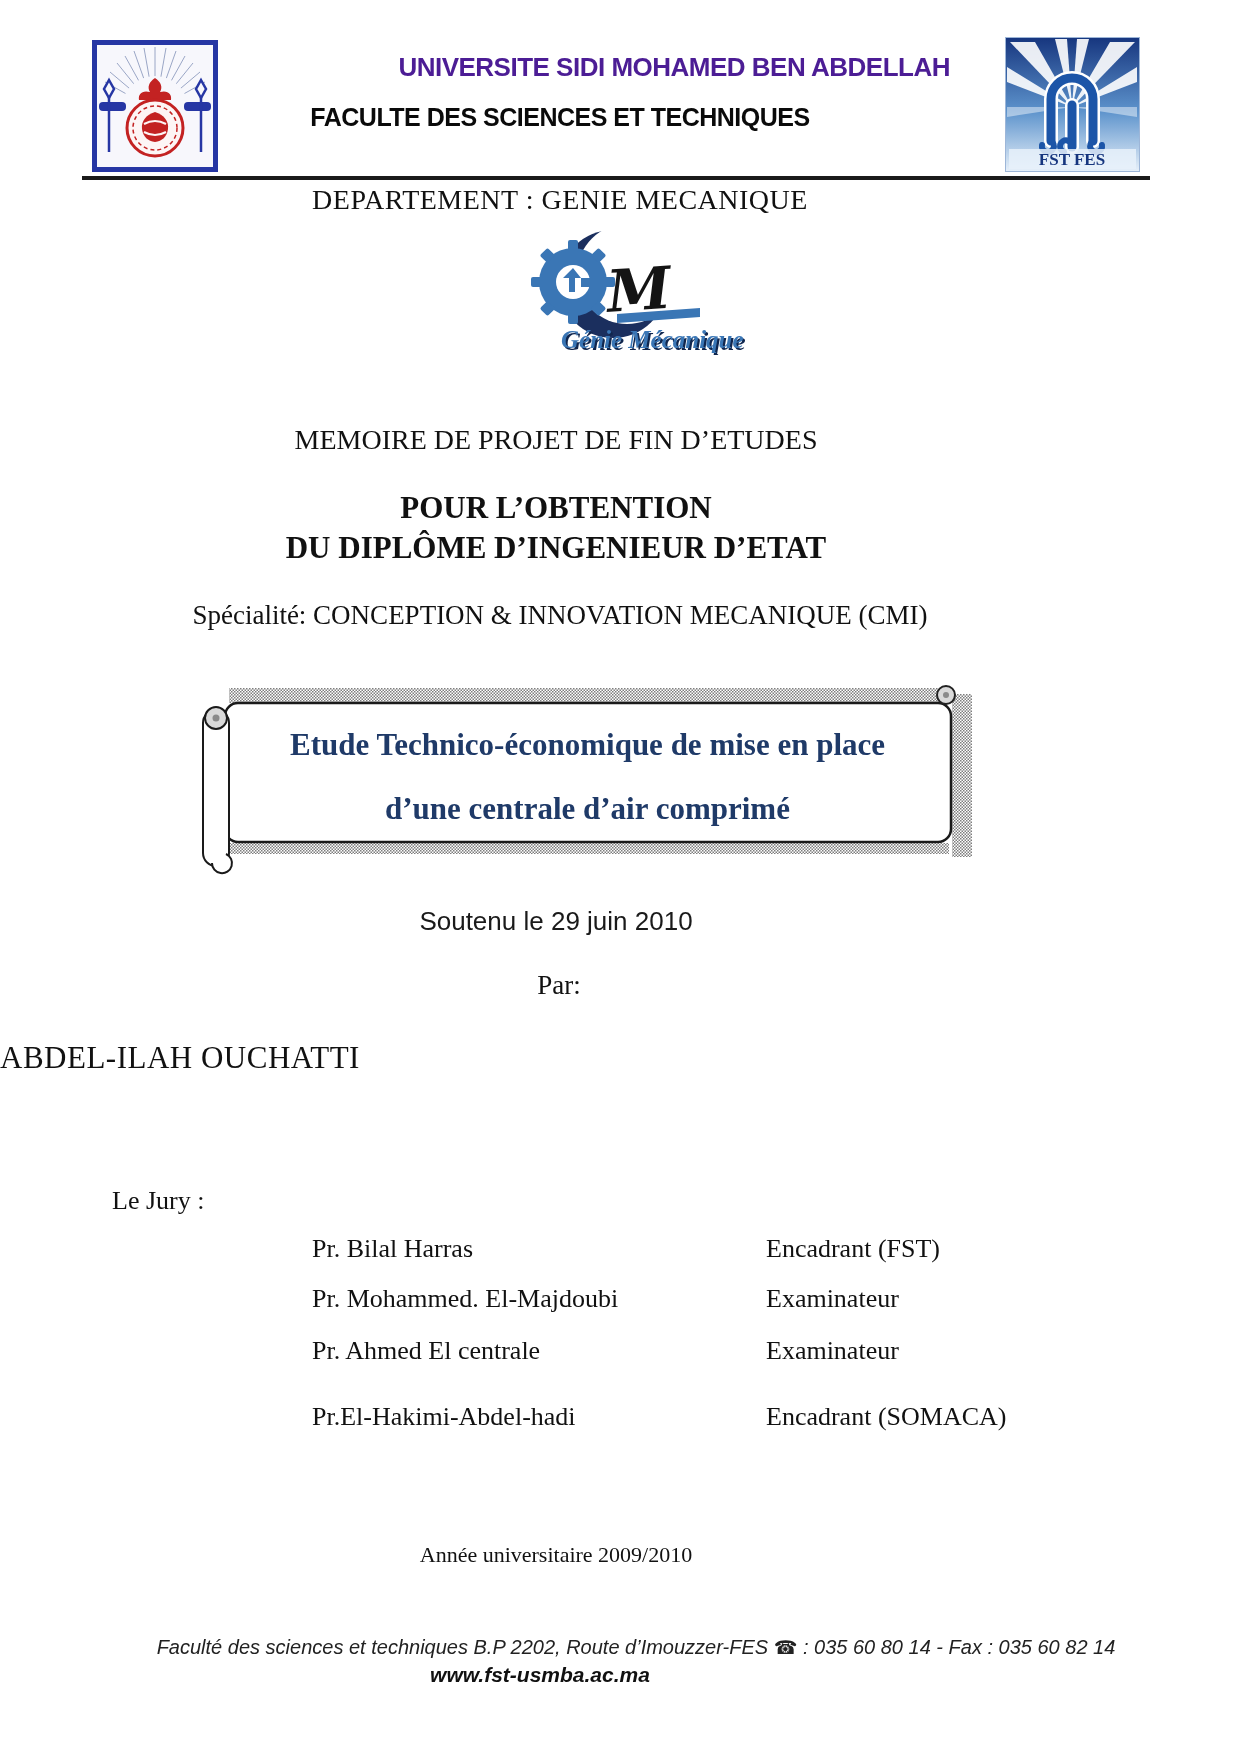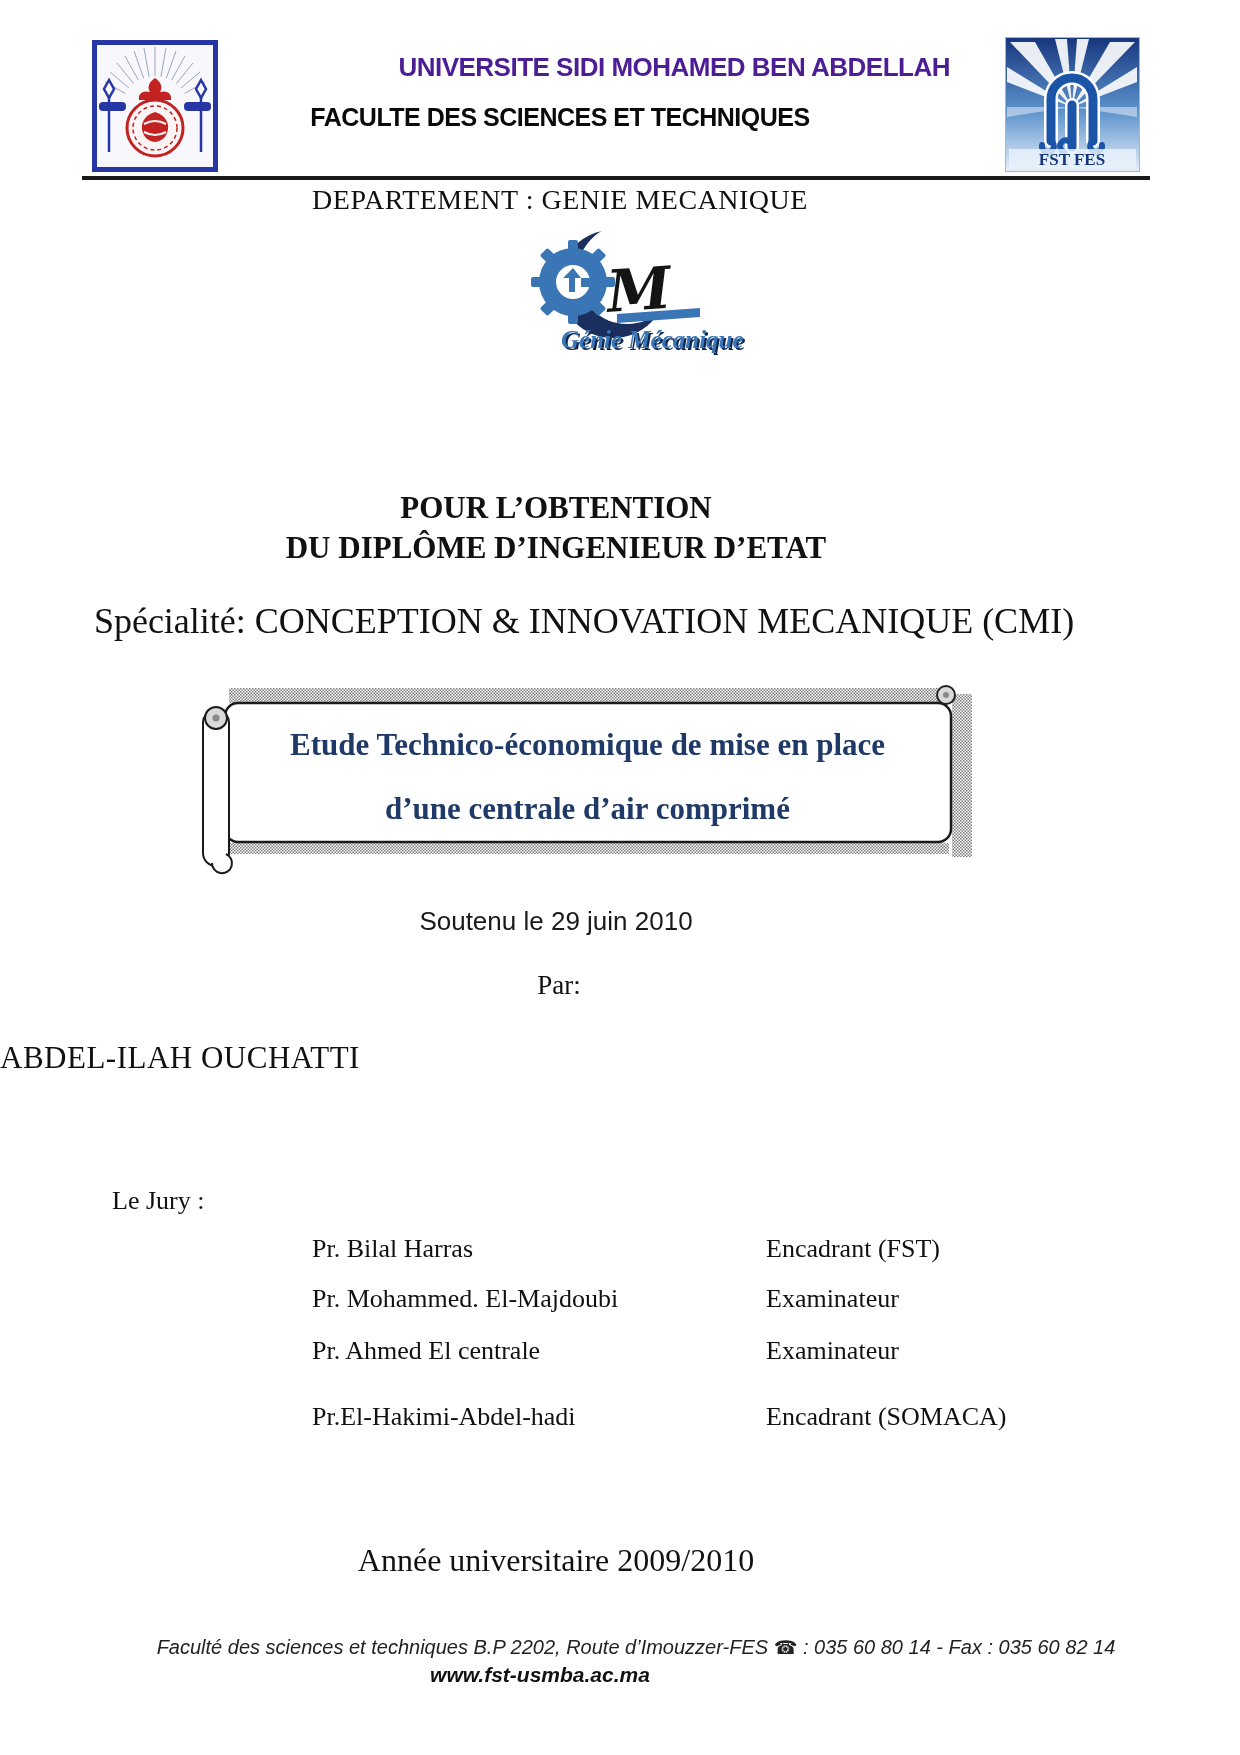--- a/index.html
+++ b/index.html
@@ -8,34 +8,34 @@
   .abs{position:absolute;}
   
   .uni-line{top:52px;font-family:"Liberation Sans",sans-serif;font-weight:bold;font-size:26px;letter-spacing:-0.5px;color:#4c1d95;left:170px;width:780px;text-align:right;}
   .fac-line{top:103px;font-family:"Liberation Sans",sans-serif;font-weight:bold;font-size:25px;letter-spacing:-0.5px;color:#0a0a0a;left:170px;width:780px;text-align:center;}
   .hr-line{top:176px;left:82px;width:1068px;height:4px;background:#1a1a1a;}
   .dept-line{top:184px;font-size:28px;letter-spacing:0.5px;left:0;width:1120px;text-align:center;}
   
   .memoire{top:424px;font-size:28px;left:0;width:1112px;text-align:center;}
   .obt1{top:490px;font-size:31px;font-weight:bold;left:0;width:1112px;text-align:center;}
   .obt2{top:530px;font-size:31px;font-weight:bold;left:0;width:1112px;text-align:center;}
-  .spec{top:600px;font-size:36px;left:0;width:1120px;text-align:center;padding-left:24px;}
+  .spec{top:600px;font-size:27px;left:0;width:1120px;text-align:center;}
   
   .scroll-svg{left:195px;top:682px;}
   .title1{top:727px;left:225px;width:725px;text-align:center;font-size:31px;font-weight:bold;color:#1f3a68;}
   .title2{top:771px;left:225px;width:725px;text-align:center;font-size:31px;font-weight:bold;color:#1f3a68;margin-top:20px;}
   .soutenu{top:906px;font-family:"Liberation Sans",sans-serif;font-size:26px;left:0;width:1112px;text-align:center;color:#1a1a1a;}
   .par{top:970px;font-size:27px;left:0;width:1118px;text-align:center;}
   .author{top:1040px;font-size:31px;font-weight:normal;left:0;width:1118px;text-align:left;letter-spacing:0.5px;}
   
   .jury-label{top:1186px;left:112px;font-size:26px;}
   .jury-name{left:312px;font-size:26px;}
   .jury-role{left:766px;font-size:26px;}
   .jr0{top:1234px;} .jr1{top:1284px;} .jr2{top:1336px;} .jr3{top:1402px;}
-  .annee{top:1542px;font-size:32px;left:0;width:1112px;text-align:center;}
+  .annee{top:1542px;font-size:22px;left:0;width:1112px;text-align:center;}
   
   .foot1{top:1636px;left:16px;width:1240px;text-align:center;font-family:"Liberation Sans",sans-serif;
          font-style:italic;font-size:20px;color:#222;}
   .foot2{top:1663px;left:0;width:1080px;text-align:center;font-family:"Liberation Sans",sans-serif;
          font-style:italic;font-weight:bold;font-size:21px;color:#111;}
   .tel{font-style:normal;font-family:"DejaVu Sans",sans-serif;font-size:19px;}
 </style>
 </head>
 <body>
 
@@ -151,20 +151,21 @@
       </g>
 
       <text x="112" y="86" font-family="DejaVu Serif, serif" font-style="italic" font-weight="bold" font-size="58" fill="#141414" transform="rotate(-4 140 70)">M</text>
       <path d="M122,90 L205,84 L205,93 L122,99 z" fill="#3a76b5"></path>
 
       <text x="68" y="126" font-family="Liberation Serif, serif" font-style="italic" font-weight="bold" font-size="25" fill="#10264e">Génie Mécanique</text>
       <text x="66" y="124" font-family="Liberation Serif, serif" font-style="italic" font-weight="bold" font-size="25" fill="#3a76b5">Génie Mécanique</text>
     </svg>
   </div>
 
+  <div class="abs memoire">MEMOIRE DE PROJET DE FIN D’ETUDES</div>
   <div class="abs obt1">POUR L’OBTENTION</div>
   <div class="abs obt2">DU DIPLÔME D’INGENIEUR D’ETAT</div>
   <div class="abs spec">Spécialité: CONCEPTION &amp; INNOVATION MECANIQUE (CMI)</div>
 
   <svg class="abs scroll-svg" width="790" height="195" viewBox="0 0 790 195">
     <defs>
       <pattern id="stip" width="3" height="3" patternUnits="userSpaceOnUse">
         <rect width="3" height="3" fill="#ffffff"></rect>
         <rect width="1.5" height="1.5" fill="#7d7d7d"></rect>
         <rect x="1.5" y="1.5" width="1.5" height="1.5" fill="#7d7d7d"></rect>

